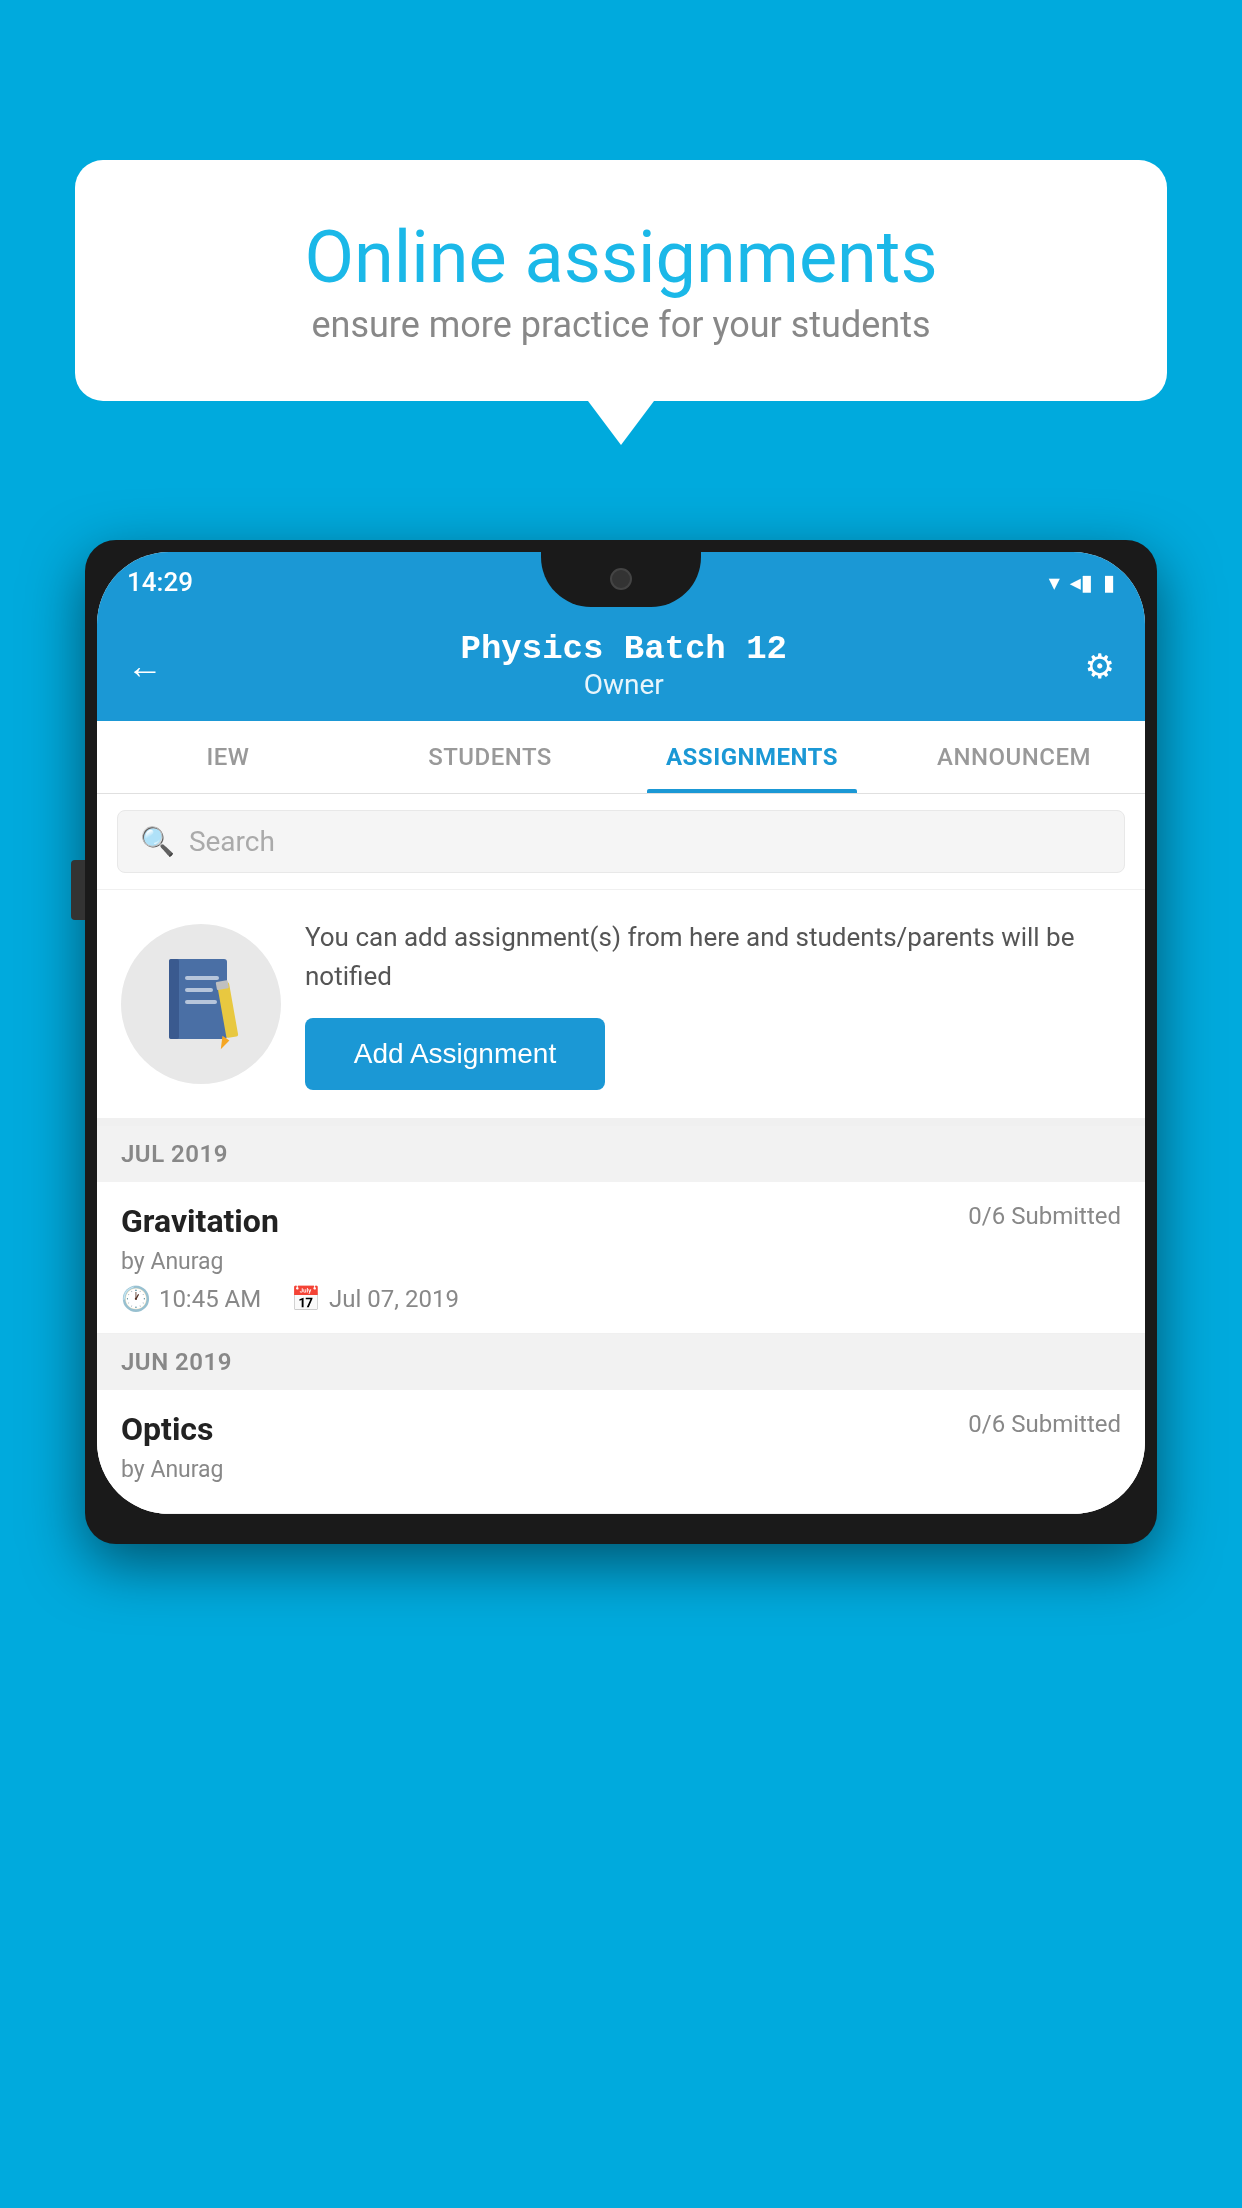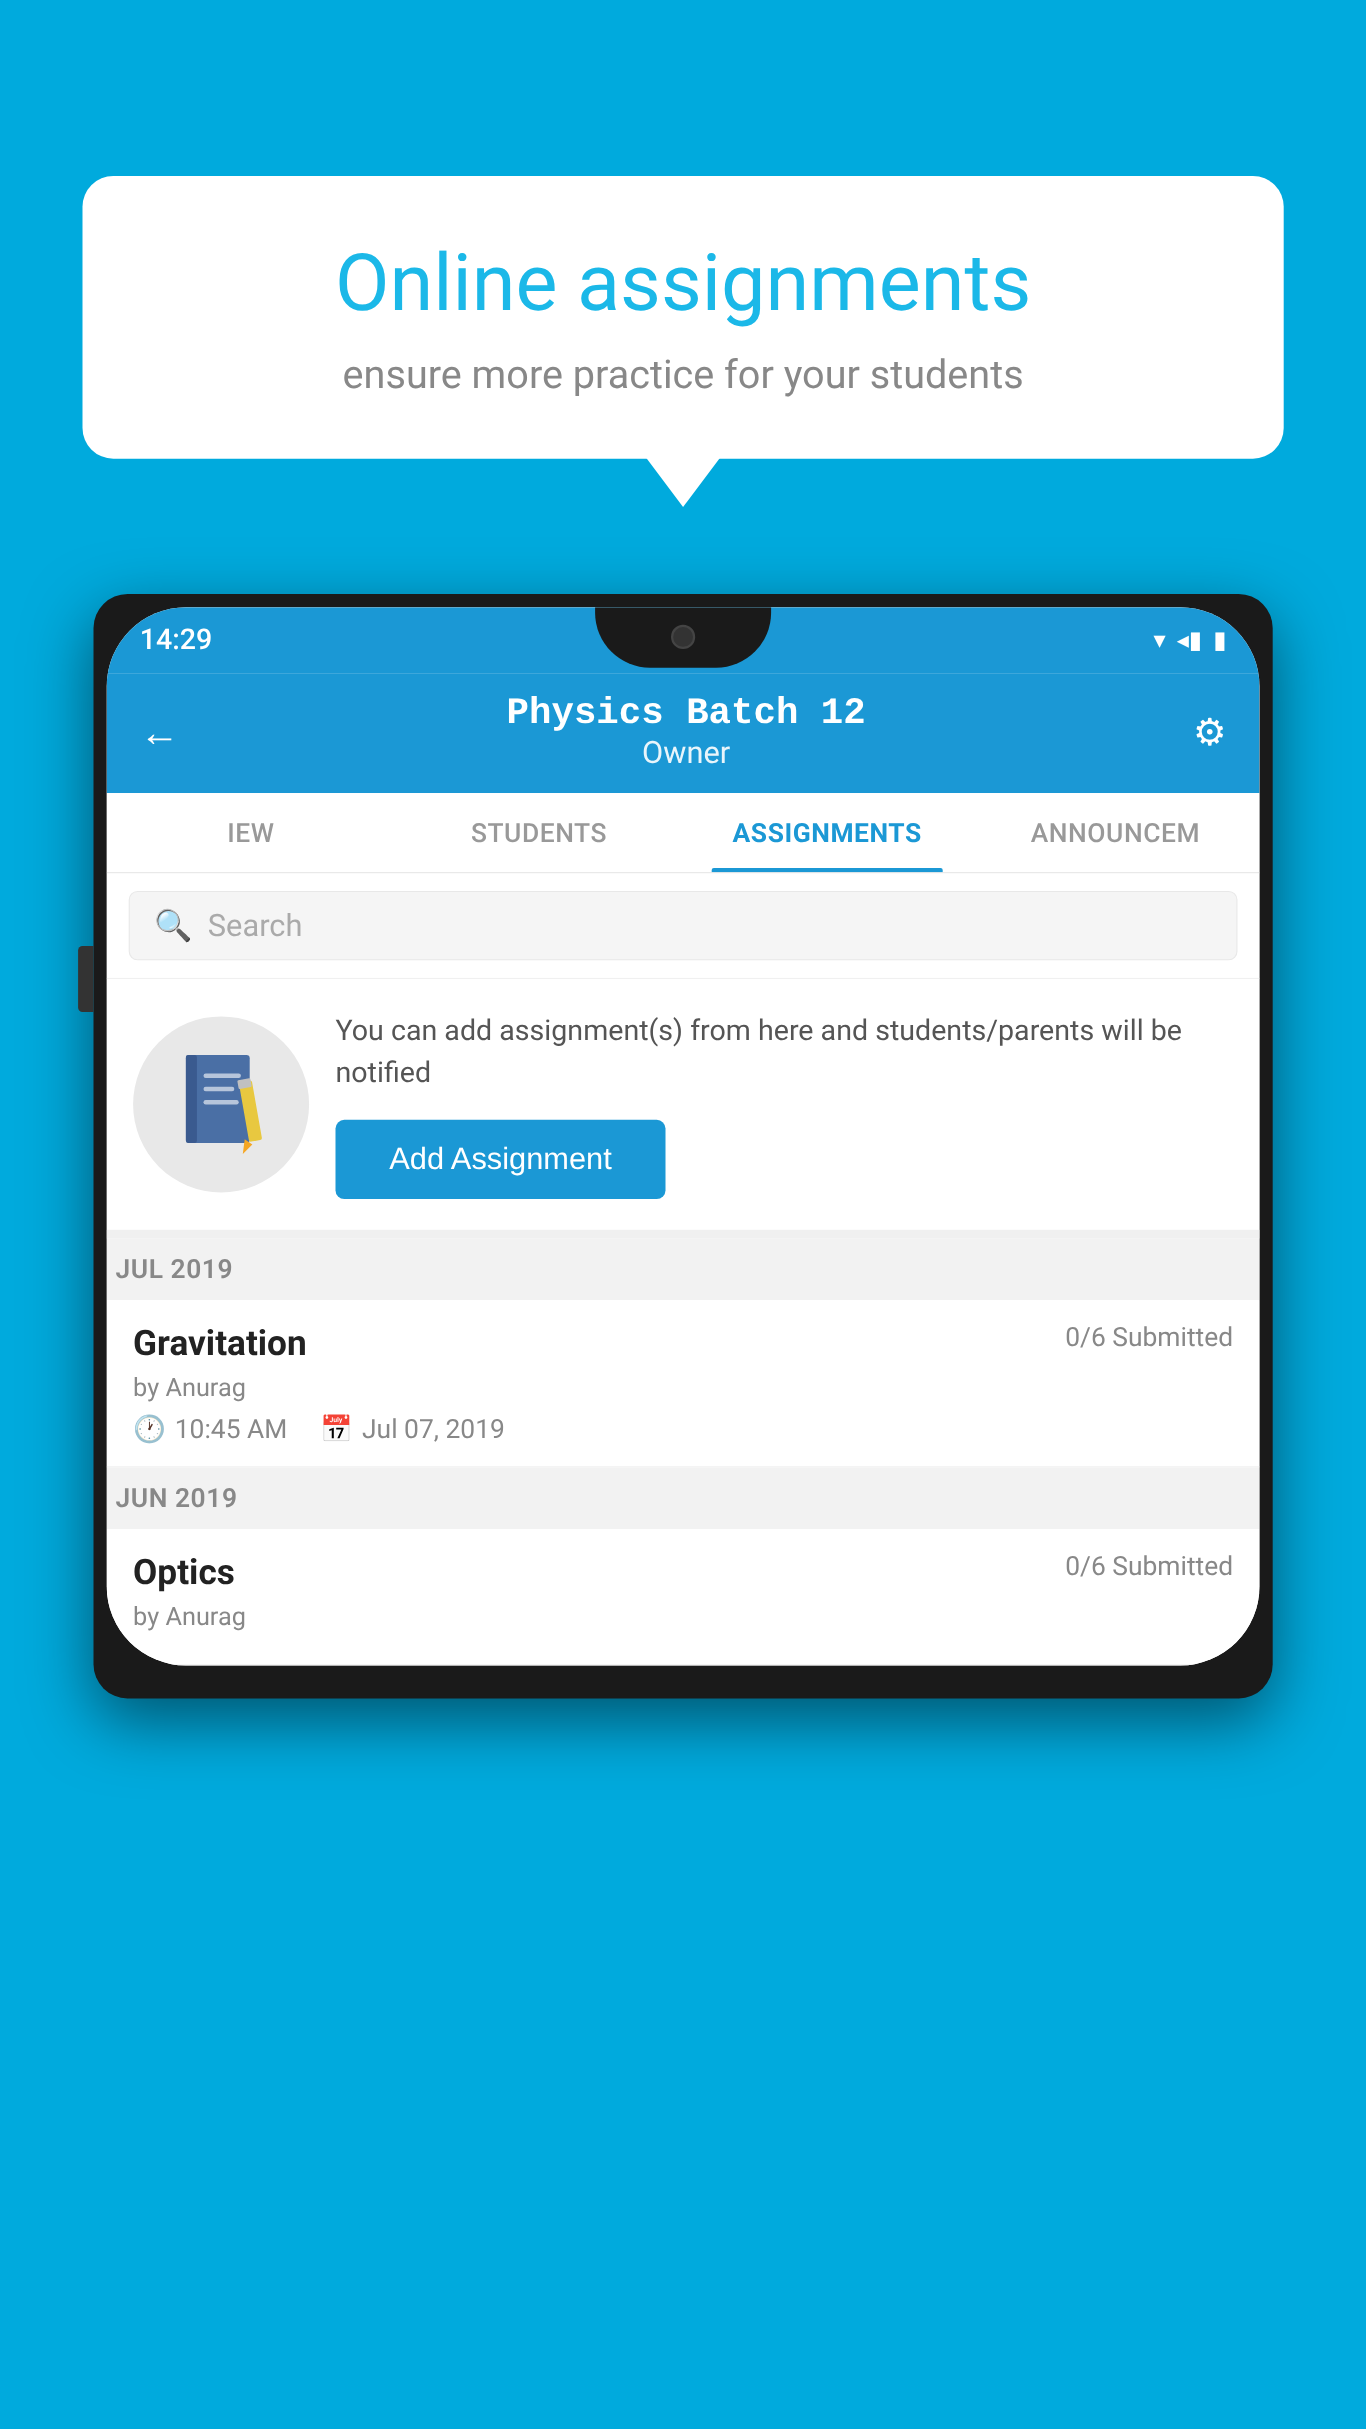--- a/index.html
+++ b/index.html
@@ -39,21 +39,21 @@
       height: 0;
       border-left: 36px solid transparent;
       border-right: 36px solid transparent;
       border-top: 48px solid white;
     }
 
     .bubble-title {
       font-size: 72px;
       font-weight: 400;
       color: #1BB8E8;
-      margin-bottom: 20px;
+      margin-bottom: 4px;
     }
 
     .bubble-subtitle {
       font-size: 36px;
       color: #888;
       font-weight: 400;
     }
 
     
     .phone-wrapper {
@@ -281,21 +281,21 @@
       font-size: 28px;
       font-weight: 500;
       cursor: pointer;
       width: 100%;
       max-width: 300px;
     }
 
     
     .month-separator {
       background: #f2f2f2;
-      padding: 14px 8px;
+      padding: 14px 24px;
       font-size: 24px;
       font-weight: 600;
       color: #888;
       letter-spacing: 0.5px;
     }
 
     
     .assignment-item {
       background: white;
       padding: 20px 24px;

